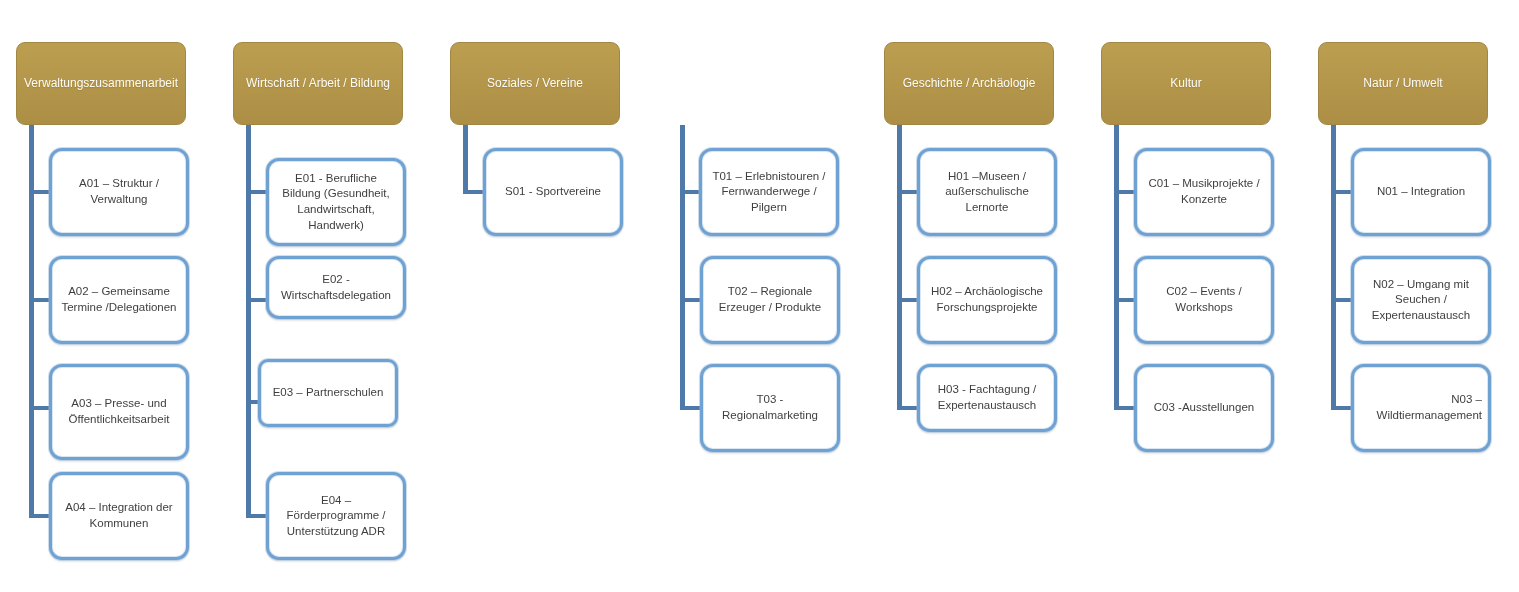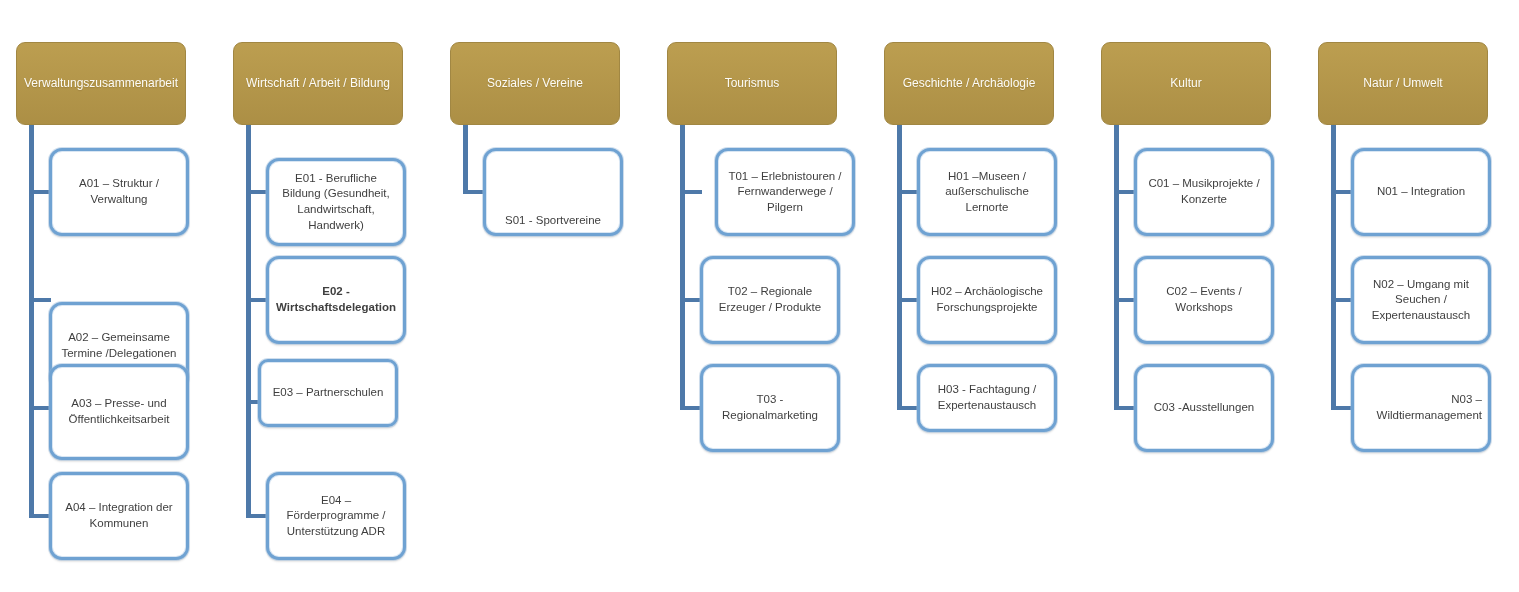--- a/index.html
+++ b/index.html
@@ -76,65 +76,64 @@
 
 <div id="chart" style="--page-bg: #FFFFFF; --header-fill-top: #BC9E50; --header-fill-bottom: #AC8F45; --header-border: #A18743; --header-text: #FDFCF7; --connector: #4E79A9; --box-border: #6FA2D2; --box-fill: #FFFFFF; --box-text: #3F3F3F;">
     <div class="column" style="left: 16px; top: 42px;">
       <div class="header-box">Verwaltungszusammenarbeit</div>
       <div class="trunk" style="left: 13px; top: 83px; height: 393px;"></div>
       <div class="elbow" style="left: 13px; top: 148px; width: 22px;"></div>
       <div class="topic-box" style="left: 33px; top: 106px; height: 88px;">
         <span>A01 – Struktur / Verwaltung</span>
       </div>
       <div class="elbow" style="left: 13px; top: 256px; width: 22px;"></div>
-      <div class="topic-box" style="left: 33px; top: 214px; height: 88px; margin-top: 46px;">
+      <div class="topic-box" style="left: 33px; top: 214px; height: 88px;">
         <span>A02 – Gemeinsame Termine /Delegationen</span>
       </div>
       <div class="elbow" style="left: 13px; top: 364px; width: 22px;"></div>
       <div class="topic-box" style="left: 33px; top: 322px; height: 96px;">
         <span>A03 – Presse- und Öffentlichkeitsarbeit</span>
       </div>
       <div class="elbow" style="left: 13px; top: 472px; width: 22px;"></div>
       <div class="topic-box" style="left: 33px; top: 430px; height: 88px;">
         <span>A04 –  Integration der Kommunen</span>
       </div>
     </div>
     <div class="column" style="left: 233px; top: 42px;">
       <div class="header-box">Wirtschaft / Arbeit / Bildung</div>
       <div class="trunk" style="left: 13px; top: 83px; height: 393px;"></div>
       <div class="elbow" style="left: 13px; top: 148px; width: 22px;"></div>
       <div class="topic-box" style="left: 33px; top: 116px; height: 88px;">
         <span>E01 - Berufliche Bildung (Gesundheit, Landwirtschaft, Handwerk)</span>
       </div>
       <div class="elbow" style="left: 13px; top: 256px; width: 22px;"></div>
-      <div class="topic-box" style="left: 33px; top: 214px; height: 88px; font-weight: bold;">
+      <div class="topic-box" style="left: 33px; top: 214px; height: 63px;">
         <span>E02 - Wirtschaftsdelegation</span>
       </div>
       <div class="elbow" style="left: 13px; top: 358px; width: 14px;"></div>
       <div class="topic-box" style="left: 25px; top: 317px; height: 68px; border-radius: 10px;">
         <span>E03 – Partnerschulen</span>
       </div>
       <div class="elbow" style="left: 13px; top: 472px; width: 22px;"></div>
       <div class="topic-box" style="left: 33px; top: 430px; height: 88px;">
         <span>E04 – Förderprogramme / Unterstützung ADR</span>
       </div>
     </div>
     <div class="column" style="left: 450px; top: 42px;">
       <div class="header-box">Soziales / Vereine</div>
       <div class="trunk" style="left: 13px; top: 83px; height: 69px;"></div>
       <div class="elbow" style="left: 13px; top: 148px; width: 22px;"></div>
-      <div class="topic-box" style="left: 33px; top: 106px; height: 88px; align-items: flex-end;">
+      <div class="topic-box" style="left: 33px; top: 106px; height: 88px;">
         <span>S01 - Sportvereine</span>
       </div>
     </div>
     <div class="column" style="left: 667px; top: 42px;">
-      <div class="header-box">Tourismus</div>
       <div class="trunk" style="left: 13px; top: 83px; height: 285px;"></div>
       <div class="elbow" style="left: 13px; top: 148px; width: 22px;"></div>
-      <div class="topic-box" style="left: 48px; top: 106px; height: 88px;">
+      <div class="topic-box" style="left: 32px; top: 106px; height: 88px;">
         <span>T01 – Erlebnistouren / Fernwanderwege / Pilgern</span>
       </div>
       <div class="elbow" style="left: 13px; top: 256px; width: 22px;"></div>
       <div class="topic-box" style="left: 33px; top: 214px; height: 88px;">
         <span>T02 – Regionale Erzeuger / Produkte</span>
       </div>
       <div class="elbow" style="left: 13px; top: 364px; width: 22px;"></div>
       <div class="topic-box" style="left: 33px; top: 322px; height: 88px;">
         <span>T03 - Regionalmarketing</span>
       </div>

